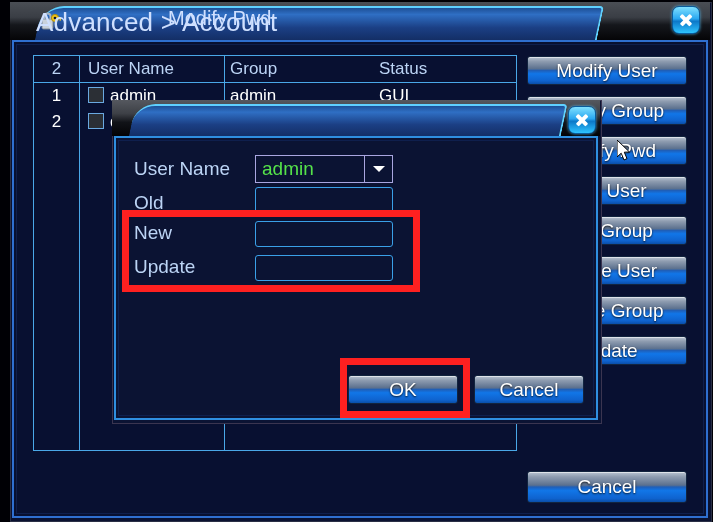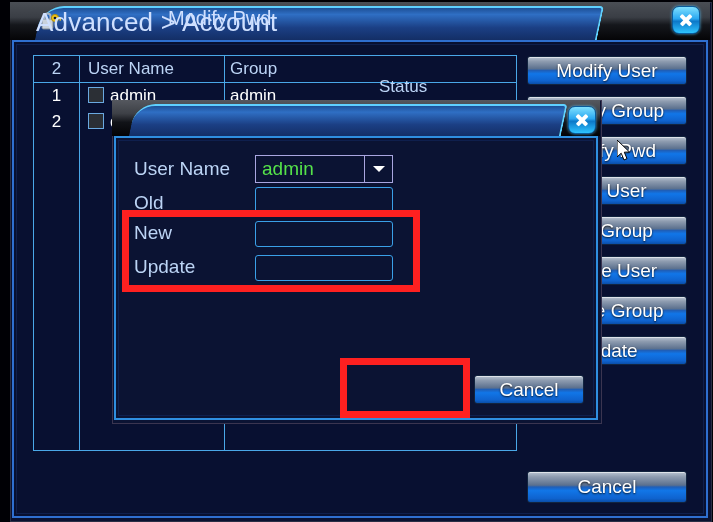--- a/index.html
+++ b/index.html
@@ -133,21 +133,21 @@
   }
   .tbl-row.header { color: #bcd4f5; }
   .cell-num {
     position: absolute;
     left: 0; width: 45px;
     text-align: center;
     top: 3px;
   }
   .cell-user { position: absolute; left: 54px; top: 3px; }
   .cell-group { position: absolute; left: 196px; top: 3px; }
-  .cell-status { position: absolute; left: 345px; top: 3px; margin-top: 18px; }
+  .cell-status { position: absolute; left: 345px; top: 3px; }
   .chk {
     display: inline-block;
     width: 14px; height: 14px;
     border: 1px solid #6aa9e0;
     background: #2b2f35;
     vertical-align: -2px;
     margin-right: 6px;
   }
 
   
@@ -407,20 +407,23 @@
 
   <div class="fld-label" style="top:192px">Old</div>
   <div class="fld-input" style="top:187px"></div>
 
   <div class="fld-label" style="top:222px">New</div>
   <div class="fld-input" style="top:221px"></div>
 
   <div class="fld-label" style="top:256px">Update</div>
   <div class="fld-input" style="top:255px"></div>
 
+  <div class="btn dlg-btn" id="btn-ok">
+      <span>OK</span>
+    </div>
   <div class="btn dlg-btn" id="btn-cancel">
       <span>Cancel</span>
     </div>
 
   <div class="red-rect" id="ann-fields"></div>
   <div class="red-rect" id="ann-ok"></div>
 
   <svg id="cursor" viewBox="0 0 16 24">
     <polygon points="0,0 0,17 4.2,13.2 7,20 10,18.6 7.3,12.2 12.5,12" fill="#ffffff" stroke="#000000" stroke-width="1"></polygon>
   </svg>

